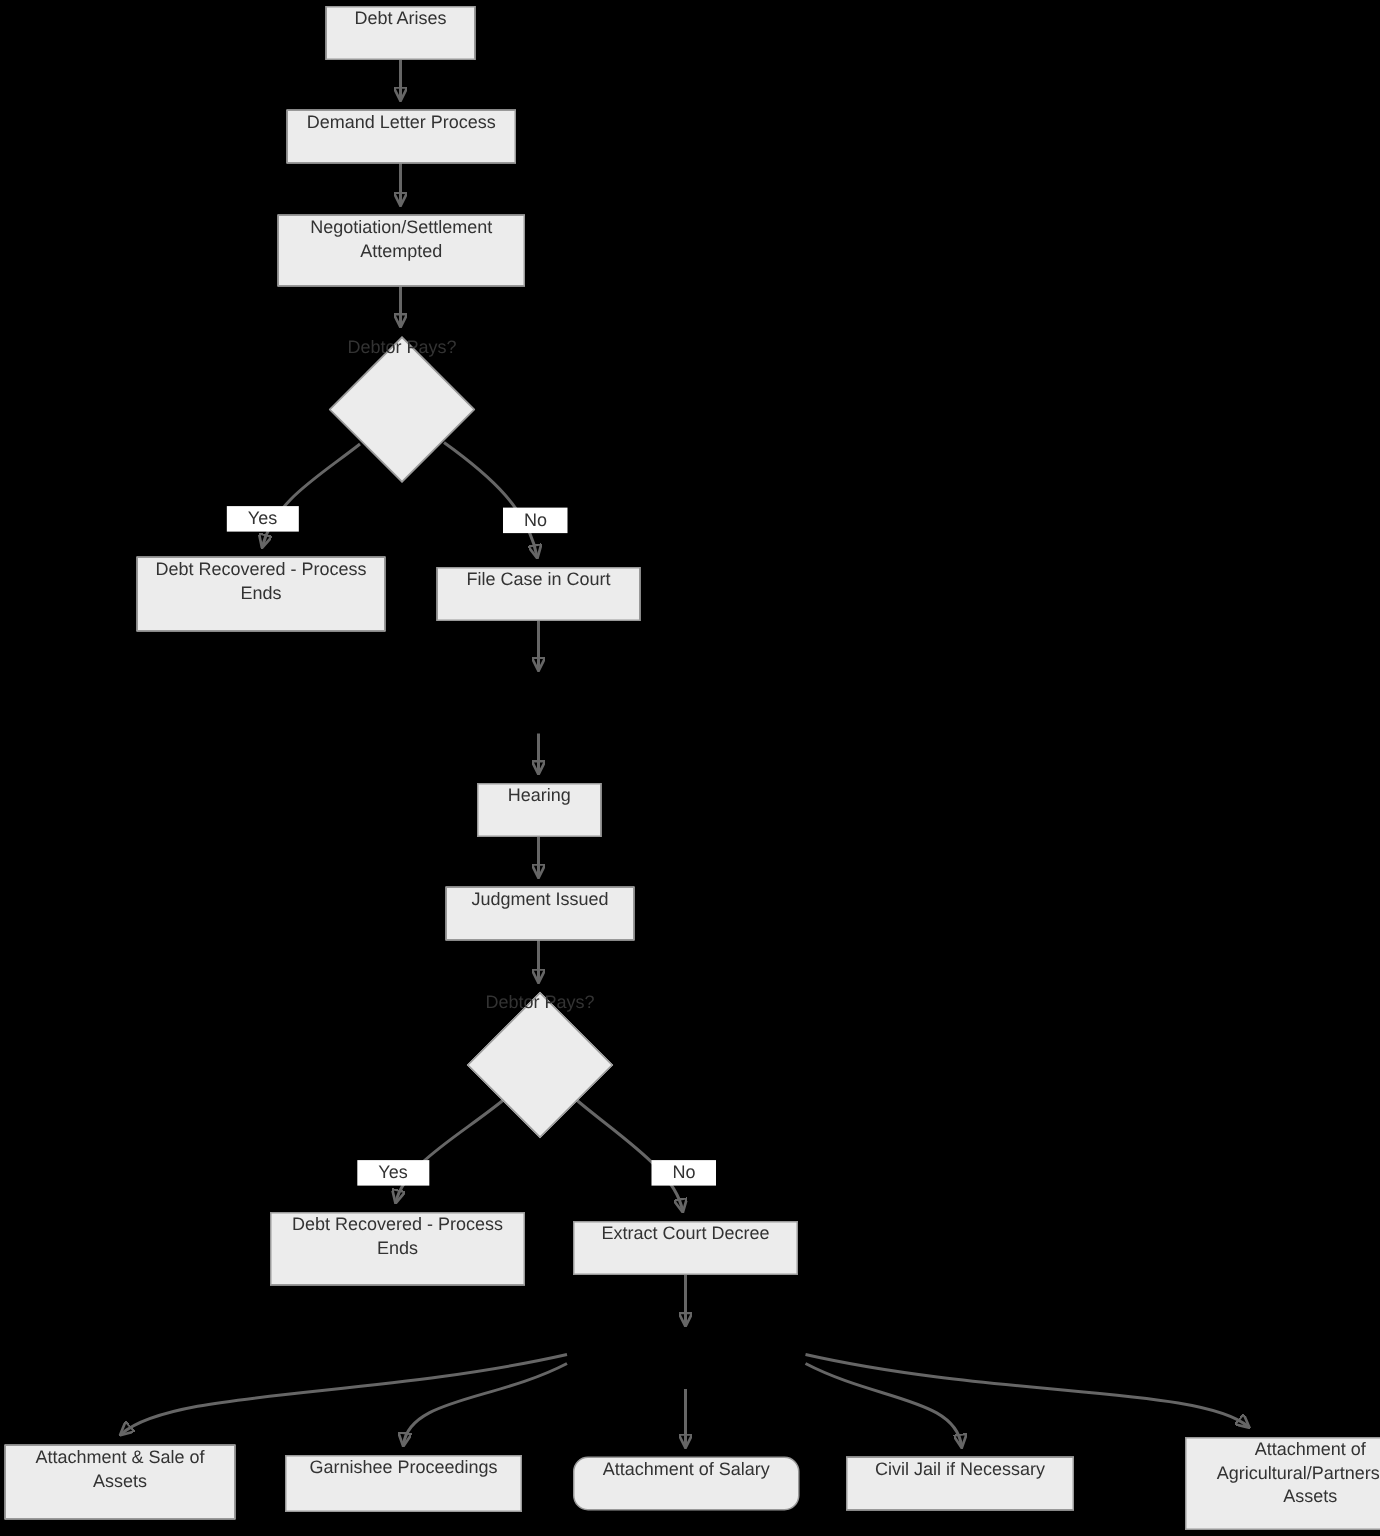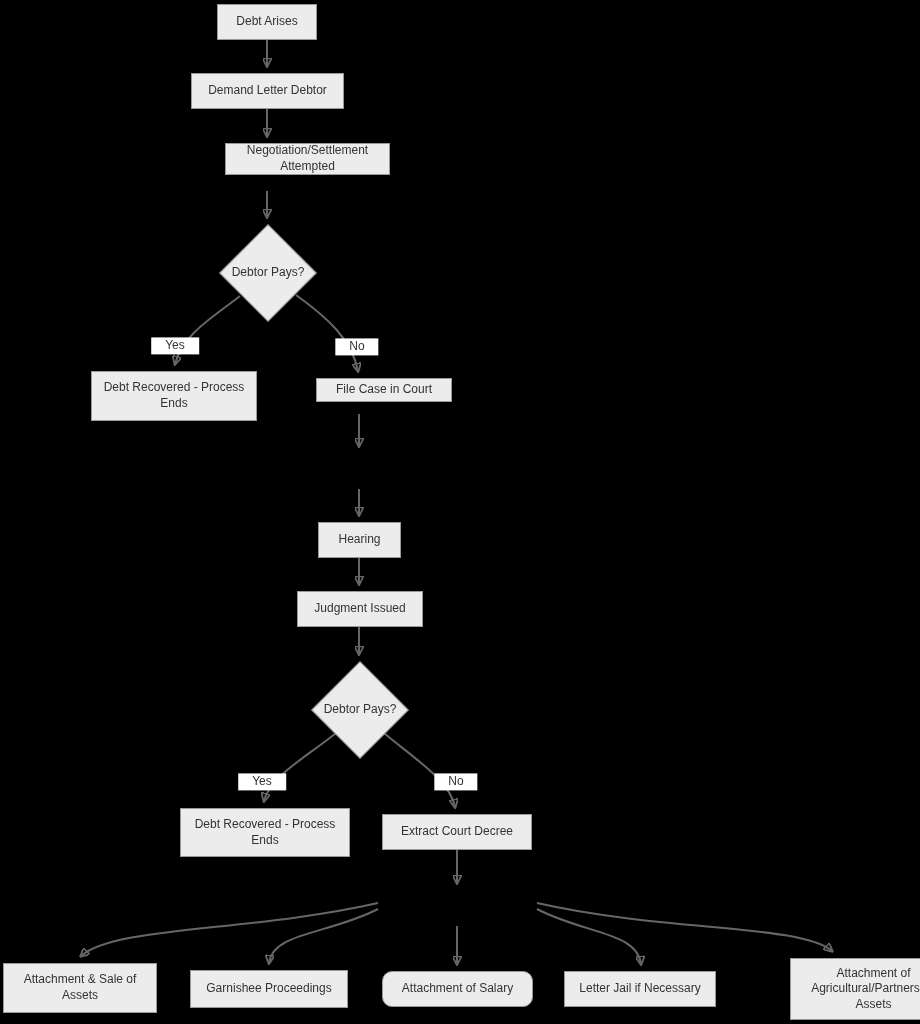--- a/index.html
+++ b/index.html
@@ -23,21 +23,20 @@
     height: 1024px;
   }
   .edges path {
     fill: none;
     stroke: #666;
     stroke-width: 2px;
   }
   .node {
     position: absolute;
     display: flex;
-    align-items: center;
     justify-content: center;
     text-align: center;
     box-sizing: border-box;
     font-size: 12px;
     line-height: 1.3;
     color: #333;
     white-space: pre-line;
   }
   .rect {
     background: #ececec;
@@ -67,24 +66,24 @@
     background: #ffffff;
     color: #333;
     font-size: 12px;
     line-height: 1.1;
     padding: 2px 14px;
     z-index: 2;
   }
   
   .node-0  { left: 217px; top: 4px;   width: 100px; height: 36px; }
   .node-1  { left: 191px; top: 73px;  width: 153px; height: 36px; }
-  .node-2  { left: 185px; top: 143px; width: 165px; height: 32px; margin-left: 40px; }
+  .node-2  { left: 185px; top: 143px; width: 165px; height: 48px; }
   .node-3  { left: 218px; top: 224px; width: 100px; height: 98px; }
   .node-4  { left: 91px;  top: 371px; width: 166px; height: 50px; }
-  .node-5  { left: 291px; top: 378px; width: 136px; height: 24px; margin-left: 25px; }
+  .node-5  { left: 291px; top: 378px; width: 136px; height: 36px; }
   .node-6  { left: 299px; top: 453px; width: 122px; height: 36px; }
   .node-7  { left: 318px; top: 522px; width: 83px;  height: 36px; }
   .node-8  { left: 297px; top: 591px; width: 126px; height: 36px; }
   .node-9  { left: 310px; top: 661px; width: 100px; height: 98px; }
   .node-10 { left: 180px; top: 808px; width: 170px; height: 49px; }
   .node-11 { left: 382px; top: 814px; width: 150px; height: 36px; }
   .node-12 { left: 378px; top: 890px; width: 159px; height: 36px; }
   .node-13 { left: 3px;   top: 963px; width: 154px; height: 50px; }
   .node-14 { left: 190px; top: 970px; width: 158px; height: 38px; }
   .node-15 { left: 382px; top: 971px; width: 151px; height: 36px; border-radius: 10px; }
@@ -123,21 +122,21 @@
     <path d="M378,909 C330,934 273,932 269,963" marker-end="url(#arrow)"></path>
     <path d="M457,926 L457,964" marker-end="url(#arrow)"></path>
     <path d="M537,909 C585,934 637,932 641,964" marker-end="url(#arrow)"></path>
     <path d="M537,903 C665,932 800,924 832,951" marker-end="url(#arrow)"></path>
   </svg>
 
   <div class="node rect node-0">
     <span>Debt Arises</span>
   </div>
   <div class="node rect node-1">
-    <span>Demand Letter Debtor</span>
+    <span>Demand Letter Process</span>
   </div>
   <div class="node rect node-2">
     <span>Negotiation/Settlement
 Attempted</span>
   </div>
 
   <div class="node diamond node-3">
     <div class="diamond-shape"></div>
     <span class="diamond-label">Debtor Pays?</span>
   </div>
@@ -172,21 +171,21 @@
     <span>Attachment &amp; Sale of
 Assets</span>
   </div>
   <div class="node rect node-14">
     <span>Garnishee Proceedings</span>
   </div>
   <div class="node rect node-15">
     <span>Attachment of Salary</span>
   </div>
   <div class="node rect node-16">
-    <span>Letter Jail if Necessary</span>
+    <span>Civil Jail if Necessary</span>
   </div>
   <div class="node rect node-17">
     <span>Attachment of
 Agricultural/Partnership
 Assets</span>
   </div>
 
   <div class="edge-label el-yes-1">Yes</div>
   <div class="edge-label el-no-1">No</div>
   <div class="edge-label el-yes-2">Yes</div>

